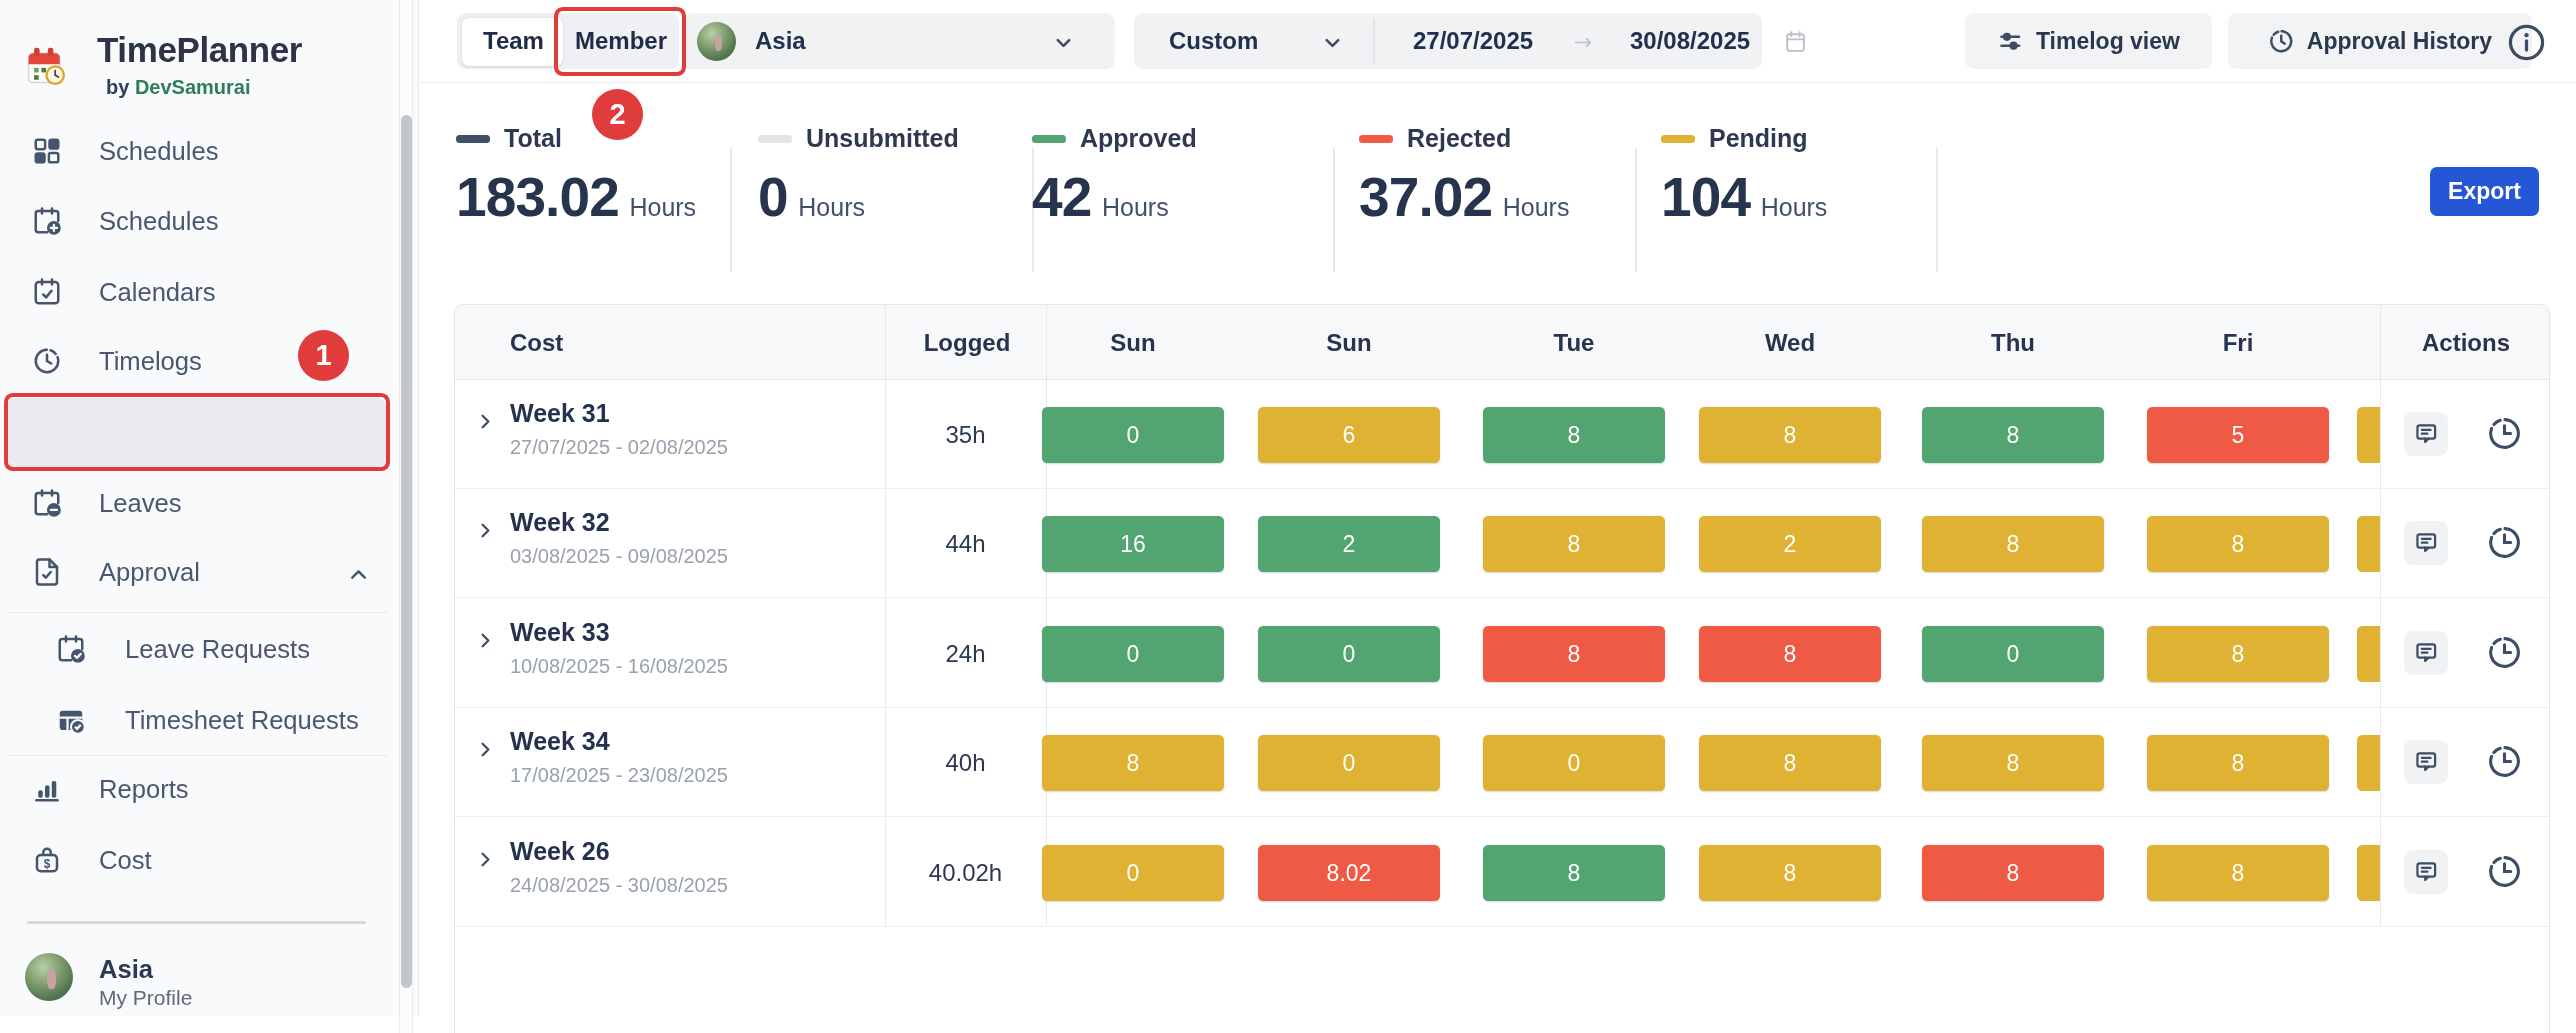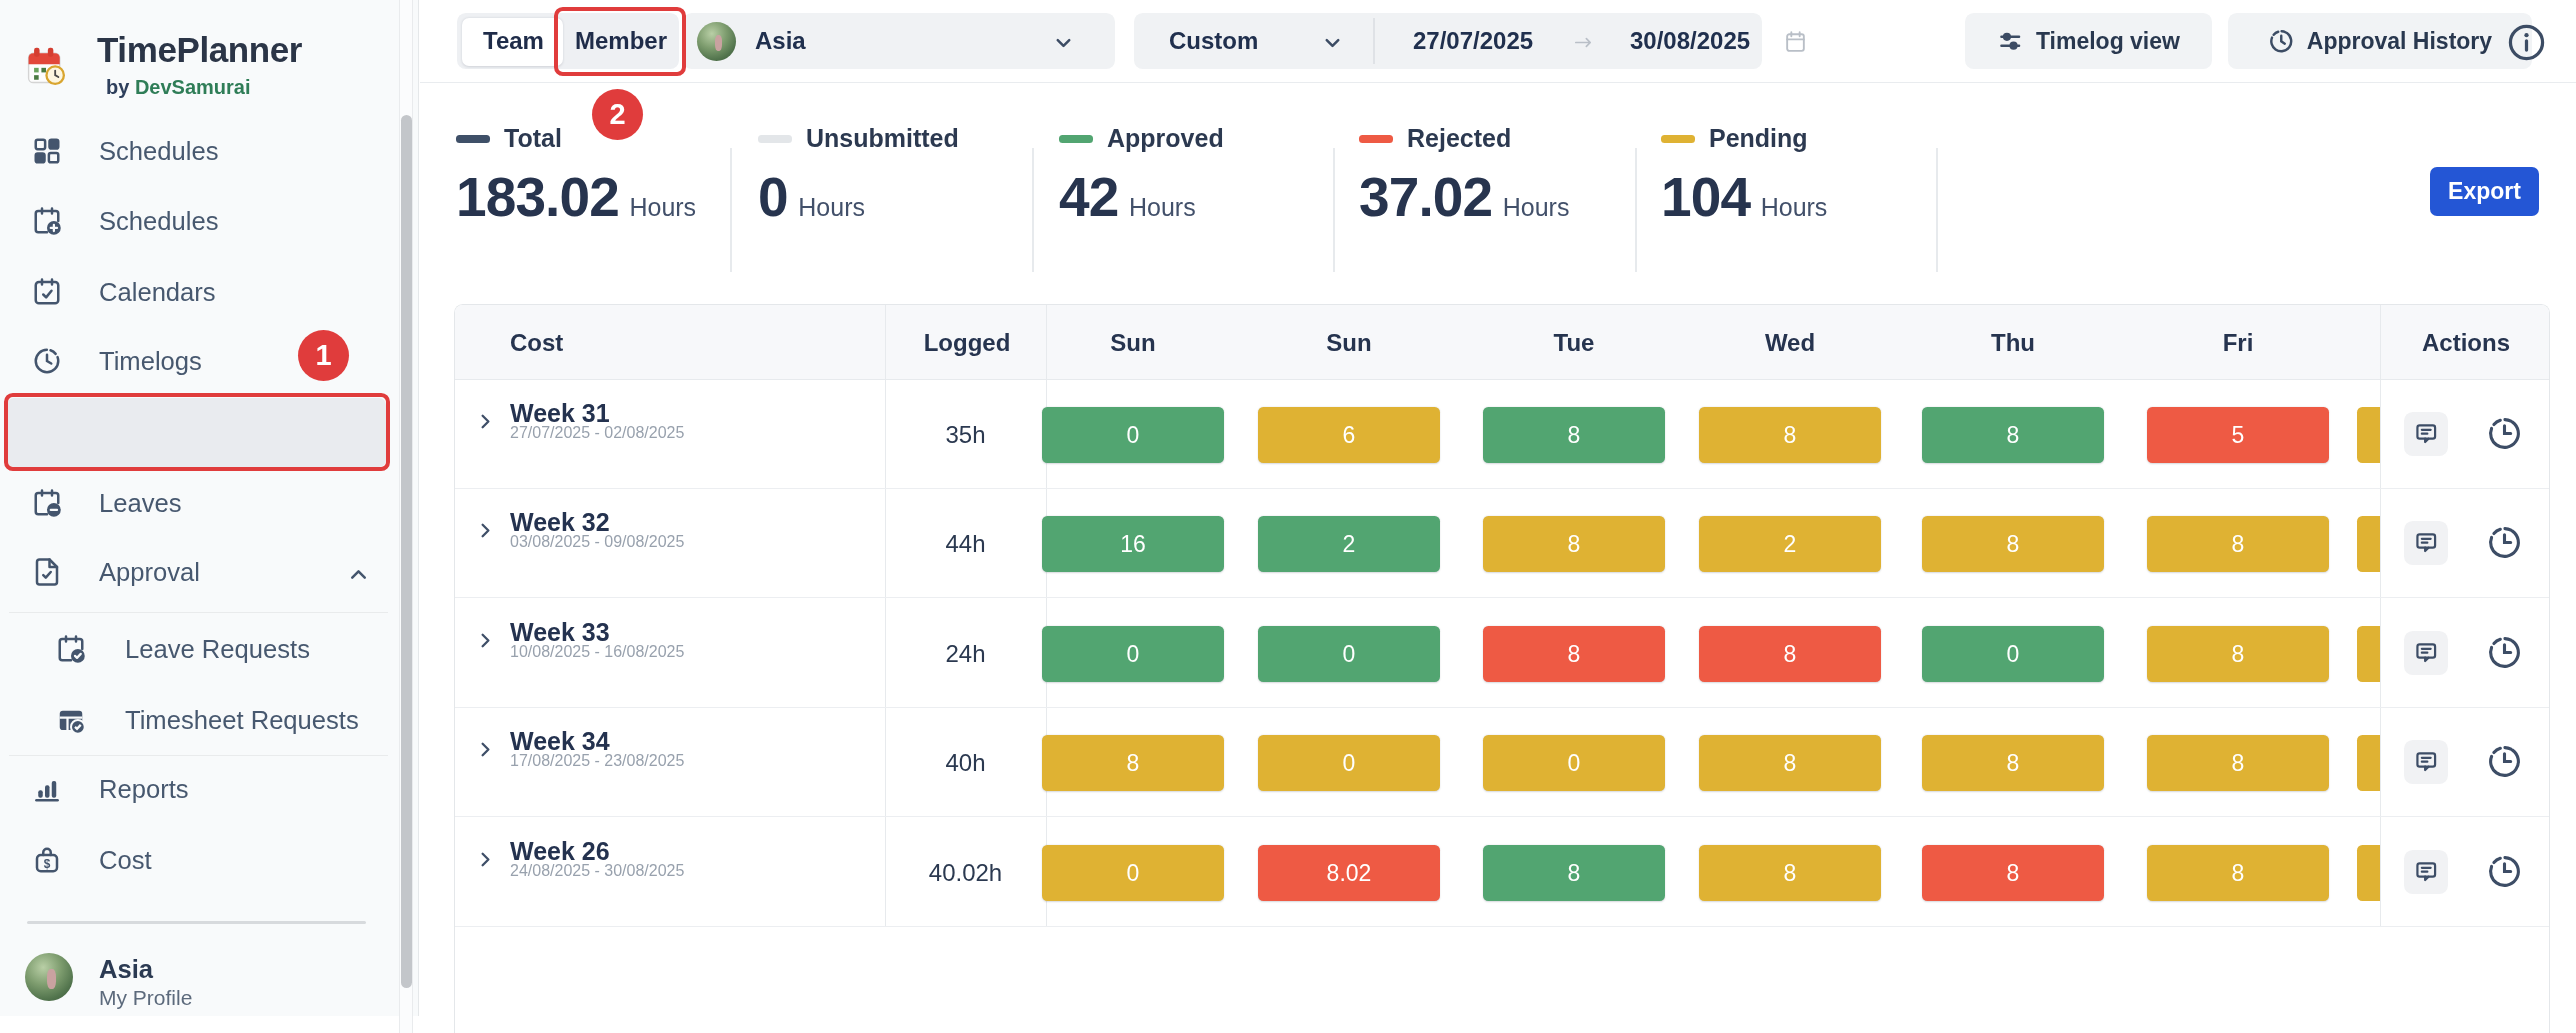--- a/index.html
+++ b/index.html
@@ -66,21 +66,21 @@
 
   
   .tbl{position:absolute;left:454px;top:304px;width:2096px;height:730px;background:#fff;border:0.9px solid #e4e7ea;border-bottom:none;border-radius:8.8px 8.8px 0 0;box-sizing:border-box;overflow:hidden}
   .thead{position:absolute;left:0;top:0;width:100%;height:75px;background:#f7f8fa;border-bottom:0.9px solid #e7eaed;box-sizing:border-box}
   .th{position:absolute;top:0;height:75px;line-height:75px;font-size:24px;font-weight:600;color:#26344f;white-space:nowrap}
   .th.center{transform:translateX(-50%)}
   .vline{position:absolute;top:0;width:0.9px;height:622px;background:#e7eaed}
   .trow{position:absolute;left:0;width:2094px;height:109px;border-bottom:0.9px solid #eceef1;box-sizing:border-box}
   .expander{position:absolute;left:19.4px;top:30px;width:23px;height:23px;color:#3f4f68;cursor:pointer}
   .wtitle{position:absolute;left:55px;top:19.4px;font-size:25px;font-weight:600;color:#24324f}
-  .wdates{position:absolute;left:55px;top:44px;font-size:16px;color:#98a1ad}
+  .wdates{position:absolute;left:55px;top:56px;font-size:20px;color:#98a1ad}
   .logged{position:absolute;left:430px;top:0;width:161px;height:109px;line-height:109px;text-align:center;font-size:24px;color:#2b3950}
   .blk{position:absolute;top:27px;width:182px;height:56px;border-radius:5.3px;color:#fff;font-size:23px;display:flex;align-items:center;justify-content:center;box-shadow:0 0.9px 1.8px rgba(30,40,60,.18);cursor:pointer}
   .blk.approved{background:#52A571}
   .blk.pending{background:#DFB233}
   .blk.rejected{background:#EE5A44}
   .sliver{position:absolute;left:1902px;top:27px;width:23px;height:56px;border-radius:5.3px 0 0 5.3px}
   .sliver.pending{background:#DFB233}
   .act-comment{position:absolute;left:1949px;top:32px;width:44px;height:44px;background:#f1f2f4;border-radius:8.8px;display:flex;align-items:center;justify-content:center;color:#3d4d66;cursor:pointer}
   .act-clock{position:absolute;left:2031px;top:35px;width:37px;height:37px;color:#3d4d66;cursor:pointer}
 
@@ -331,21 +331,21 @@
       <span class="dash unsubmitted"></span>
     <span class="s-label">Unsubmitted</span>
     </div>
   <div class="s-val">
       <span class="s-num">0</span>
     <span class="s-unit">Hours</span>
     </div>
 </div>
 <div class="s-div" style="left:1032px"></div>
 
-<div class="stat" style="left:1059px">
+<div class="stat" style="left:1032px">
   <div class="s-head">
       <span class="dash approved"></span>
     <span class="s-label">Approved</span>
     </div>
   <div class="s-val">
       <span class="s-num">42</span>
     <span class="s-unit">Hours</span>
     </div>
 </div>
 <div class="s-div" style="left:1333px"></div>

